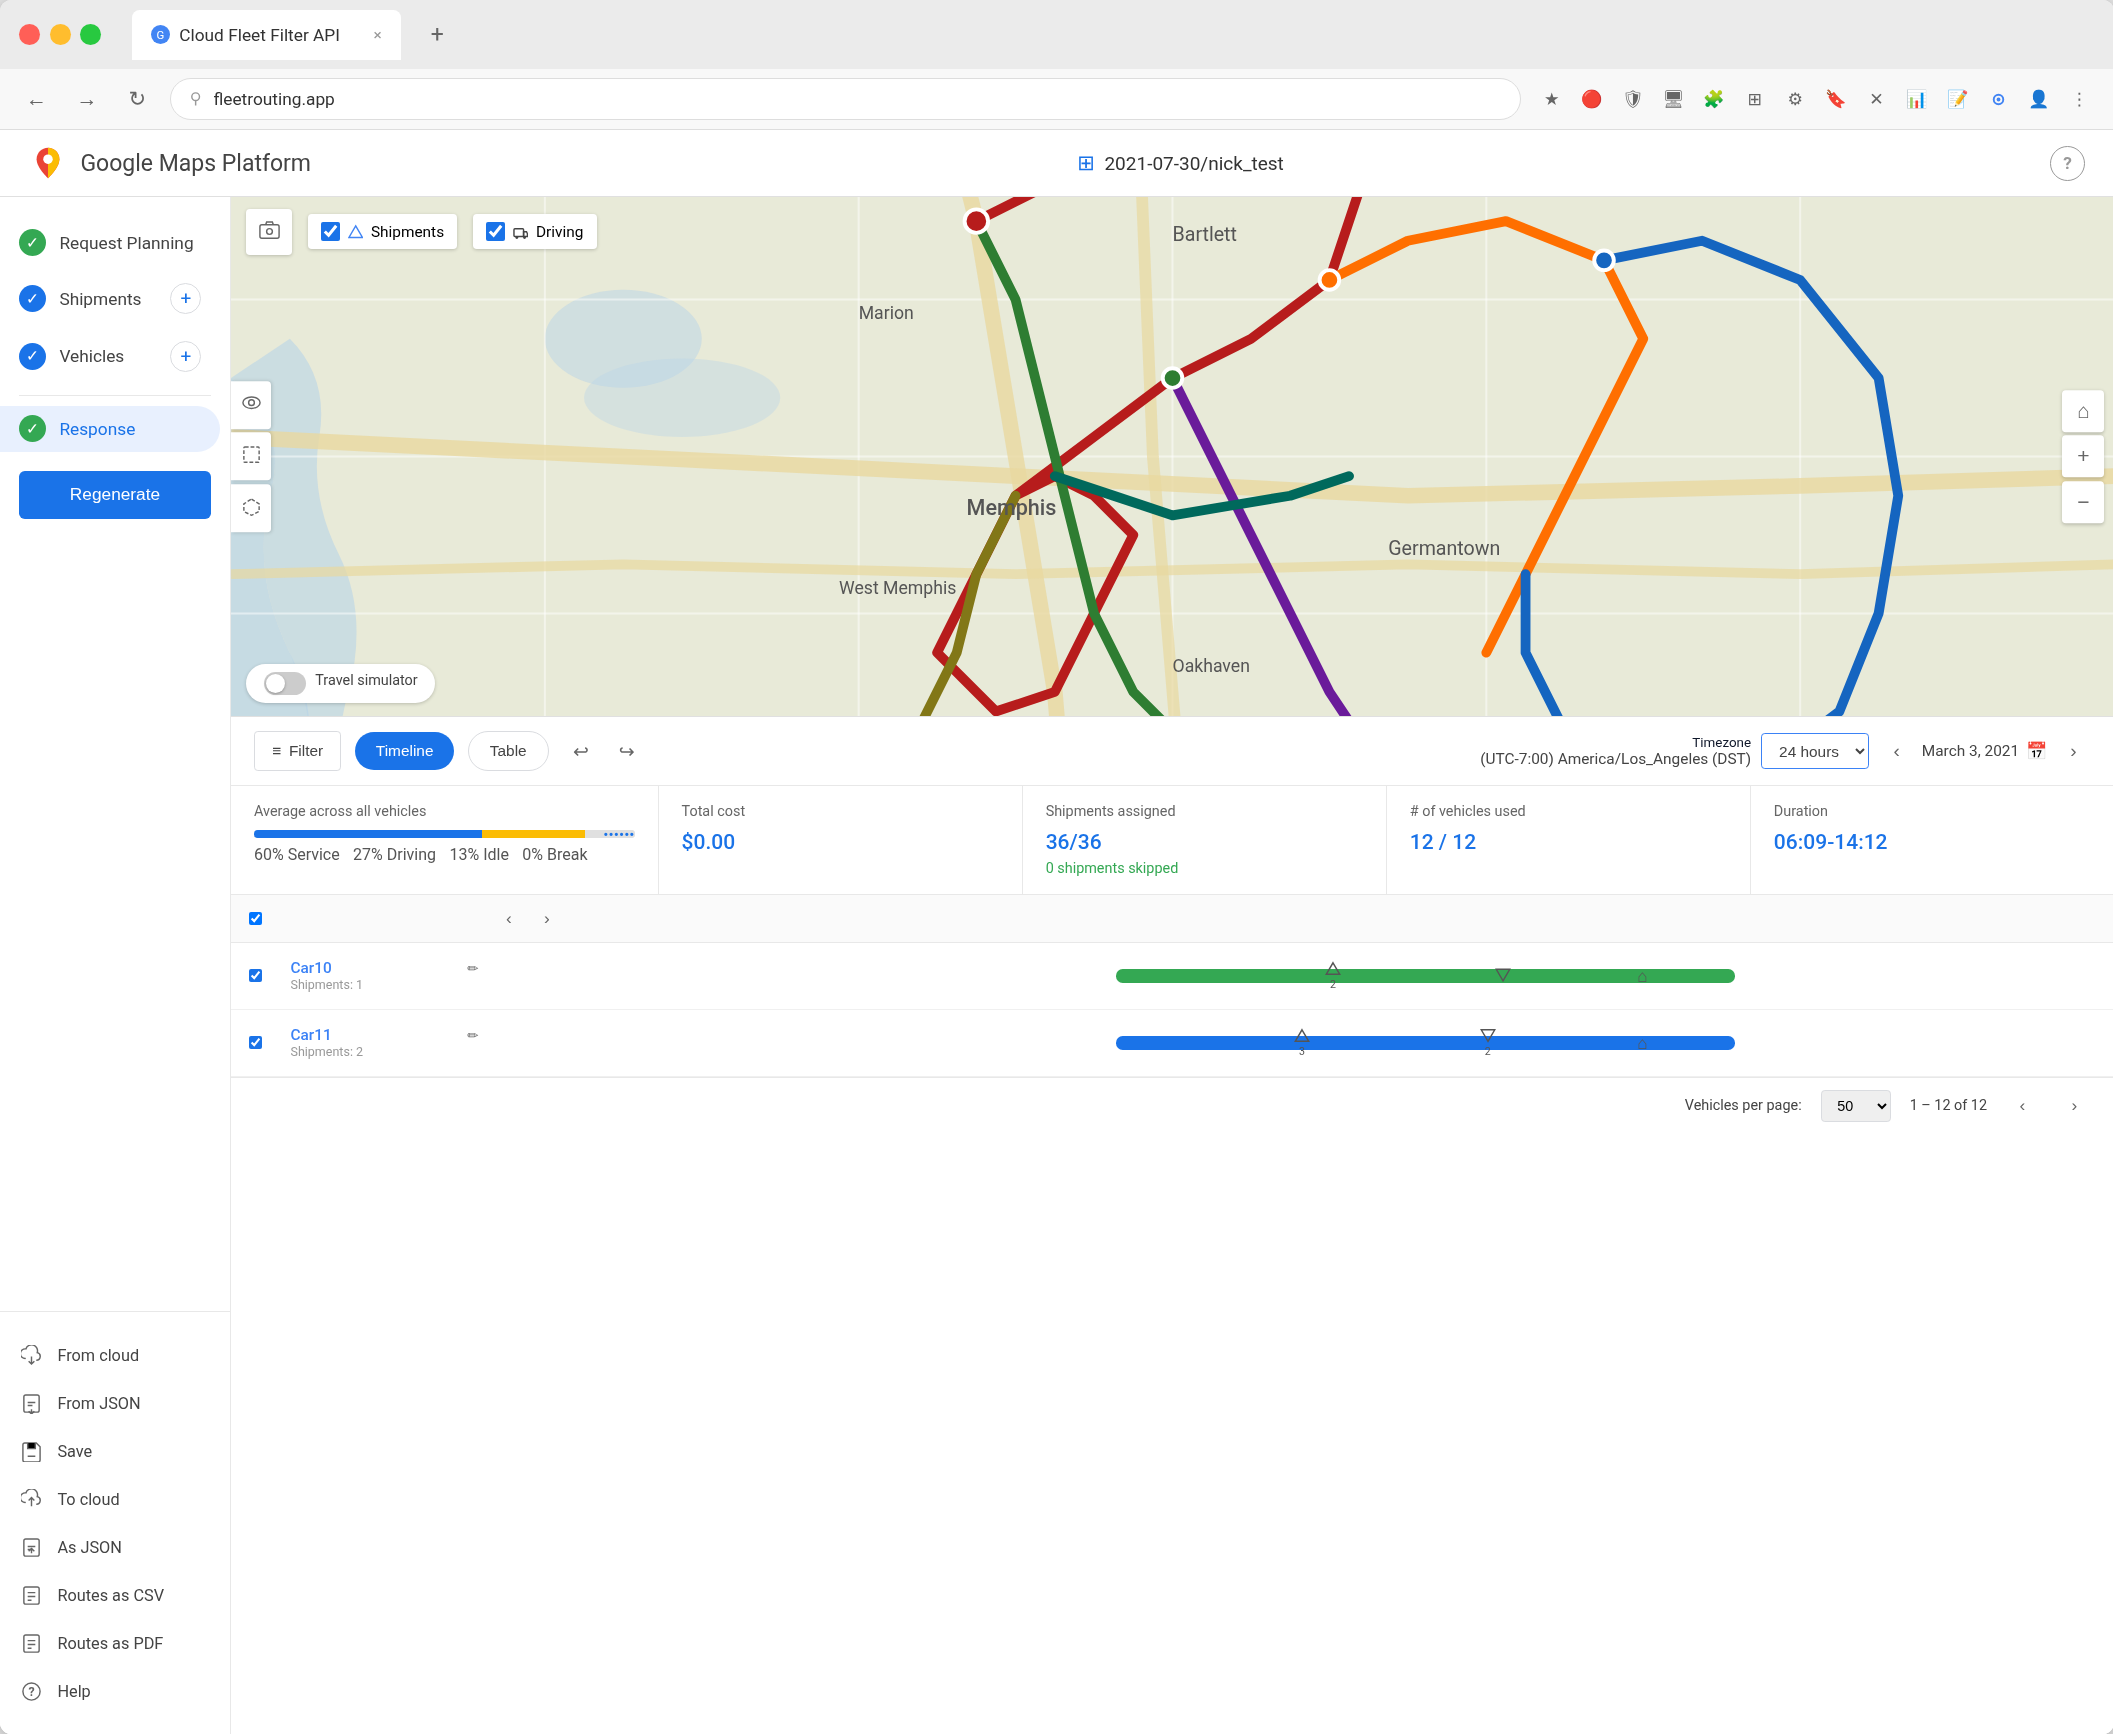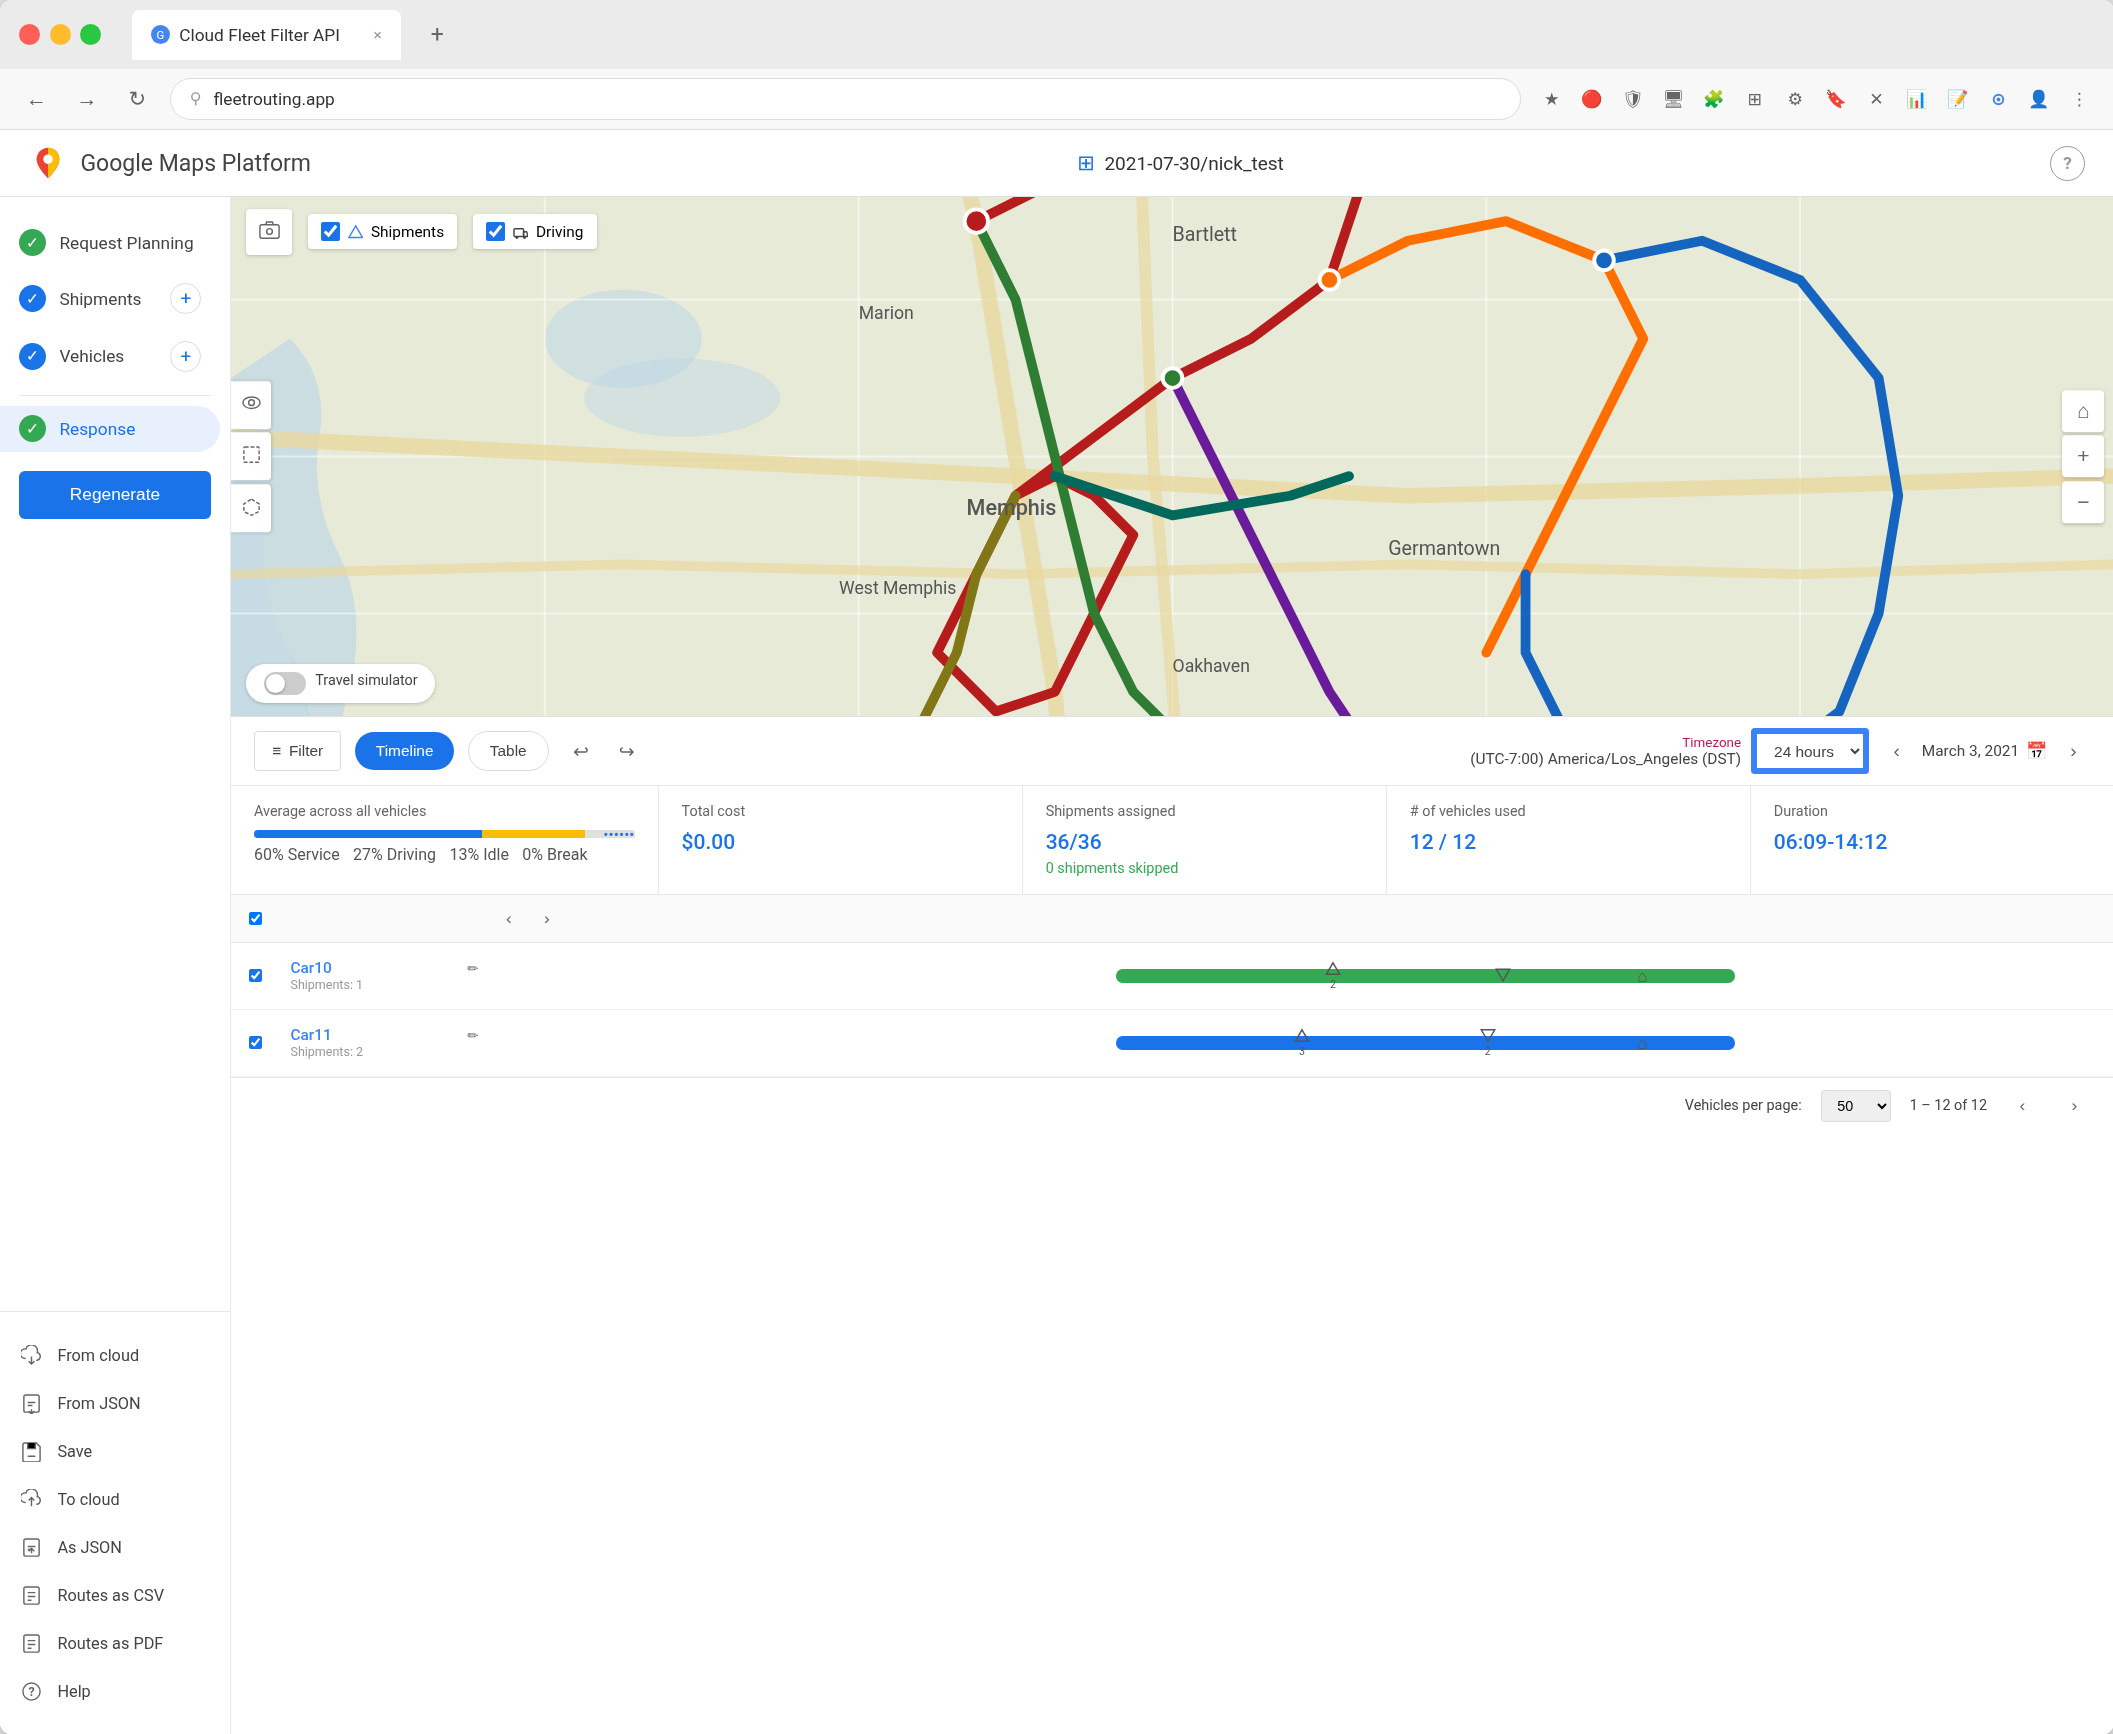--- a/index.html
+++ b/index.html
@@ -77,23 +77,23 @@
 
     
     .panel-toolbar { height: 69px; display: flex; align-items: center; padding: 0 23px; gap: 13.4px; border-bottom: 1px solid #e8e8e8; background: white; }
     .toolbar-filter-btn { display: flex; align-items: center; gap: 7.7px; padding: 9.6px 17.3px; border: 1px solid #dadce0; border-radius: 3.8px; background: white; cursor: pointer; font-size: 15.4px; color: #444; }
     .tab-btn { padding: 9.6px 21px; border-radius: 29px; border: none; cursor: pointer; font-size: 15.4px; font-weight: 500; }
     .tab-btn.active { background: #1a73e8; color: white; }
     .tab-btn.inactive { background: white; color: #444; border: 1px solid #dadce0; }
     .undo-redo { display: flex; gap: 7.7px; }
     .icon-btn { width: 38px; height: 38px; border: none; background: none; cursor: pointer; color: #666; font-size: 19px; display: flex; align-items: center; justify-content: center; }
     .timezone-section { margin-left: auto; display: flex; align-items: center; gap: 9.6px; }
-    .timezone-label { font-size: 13.4px; color: #be185d; }
+    .timezone-label { font-size: 13.4px; color: #0f172a; }
     .timezone-value { font-size: 15.4px; color: #444; }
-    .hours-select { padding: 7.7px 13.4px; border: 6px solid #3b82f6; border-radius: 3.8px; font-size: 15.4px; color: #444; background: white; cursor: pointer; }
+    .hours-select { padding: 7.7px 13.4px; border: 1px solid #3b82f6; border-radius: 3.8px; font-size: 15.4px; color: #444; background: white; cursor: pointer; }
     .date-nav { display: flex; align-items: center; gap: 7.7px; }
     .date-nav-btn { width: 35px; height: 35px; border: none; background: none; cursor: pointer; color: #666; font-size: 19px; display: flex; align-items: center; justify-content: center; }
     .date-display { display: flex; align-items: center; gap: 7.7px; font-size: 15.4px; color: #444; }
     .calendar-icon { color: #666; font-size: 17.3px; }
 
     
     .stats-row { display: flex; padding: 0; border-bottom: 1px solid #e8e8e8; background: white; }
     .stat-card { flex: 1; padding: 17.3px 23px; border-right: 1px solid #e8e8e8; }
     .stat-card:last-child { border-right: none; }
     .stat-label { font-size: 14.4px; color: #666; margin-bottom: 9.6px; }

